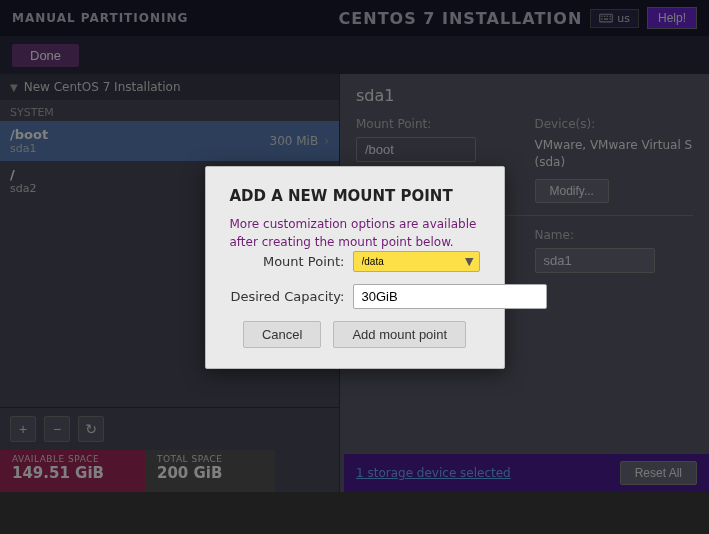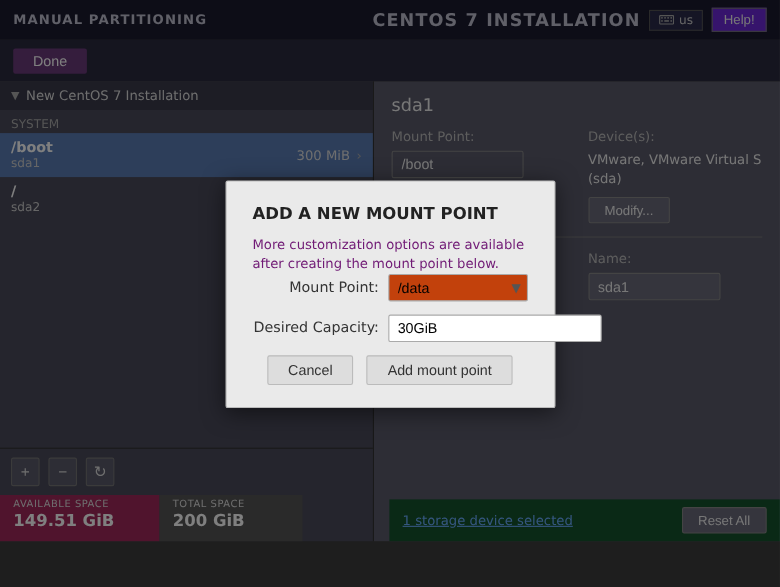--- a/index.html
+++ b/index.html
@@ -261,24 +261,24 @@
       gap: 20px;
     }
     .label-field, .name-field {
       flex: 1;
     }
 
     
     .footer-bar {
       position: absolute;
       bottom: 0;
-      left: 14px;
+      left: 4px;
       right: 0;
       height: 38px;
-      background: #14532d;
+      background: #4c1d95;
       display: flex;
       align-items: center;
       justify-content: space-between;
       padding: 0 12px;
       gap: 30px;
     }
     .storage-link {
       color: #6aacff;
       text-decoration: underline;
       font-size: 12px;
@@ -351,23 +351,23 @@
     }
     .modal-select-wrapper {
       flex: 1;
       position: relative;
       display: flex;
       align-items: center;
     }
     .modal-select {
       flex: 1;
       border: 1px solid #aaa;
-      background: #c2410c;
+      background: #fde047;
       padding: 4px 8px;
-      font-size: 13px;
+      font-size: 10px;
       border-radius: 2px;
       appearance: none;
       -webkit-appearance: none;
       padding-right: 24px;
     }
     .select-arrow {
       position: absolute;
       right: 6px;
       pointer-events: none;
       color: #555;

